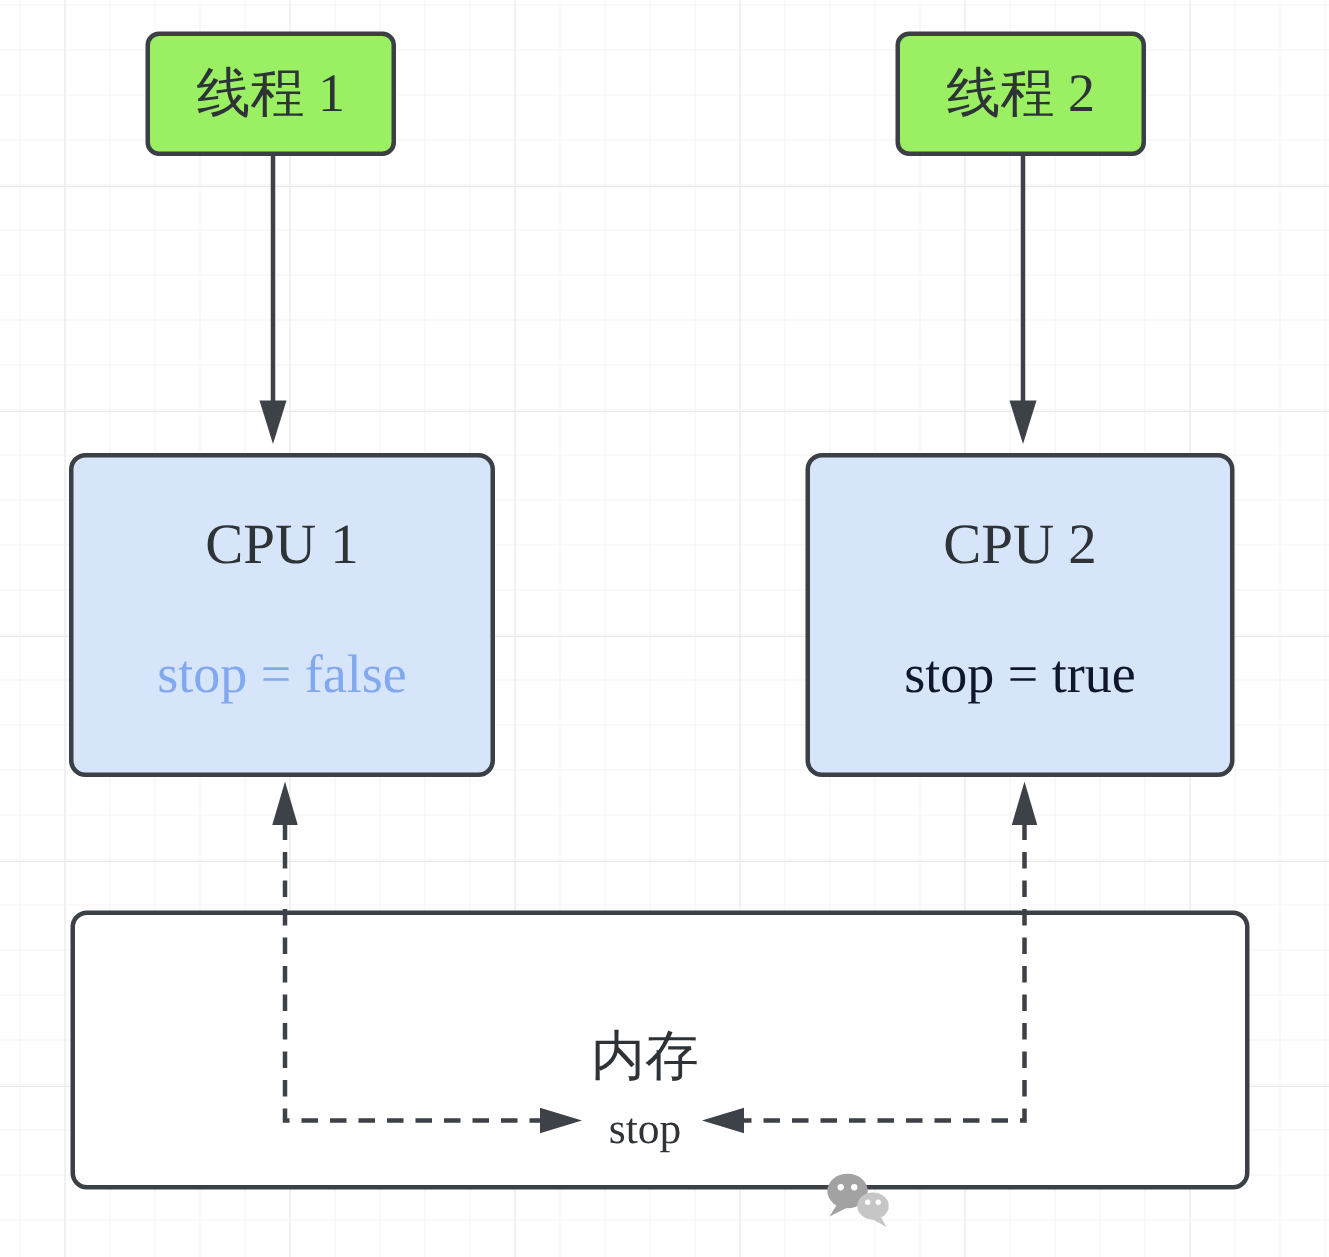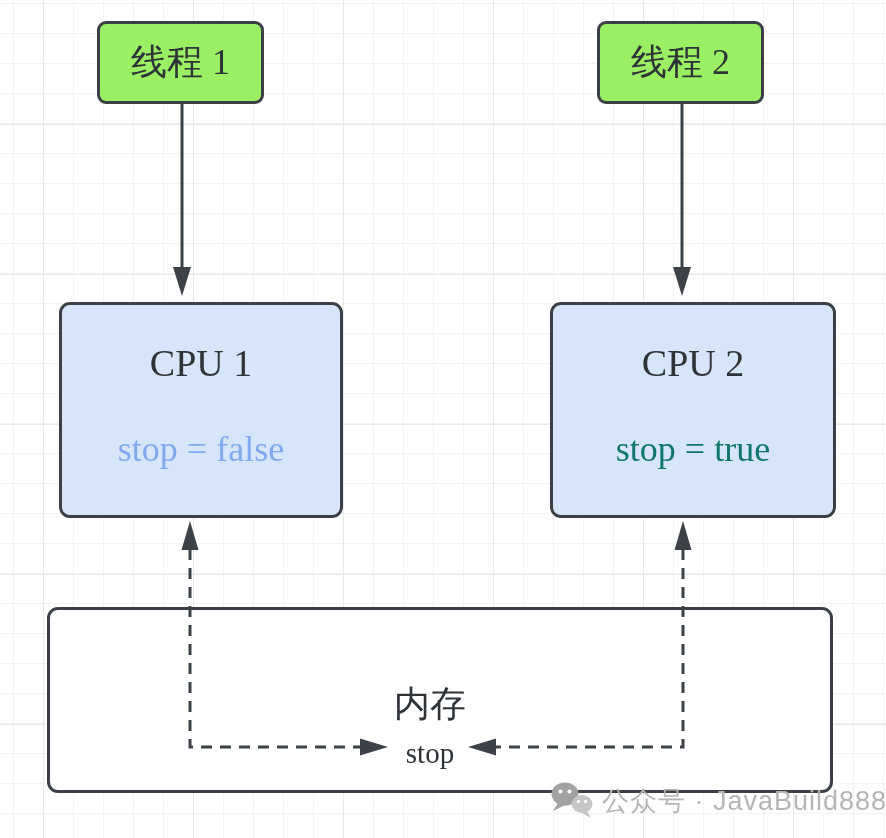--- a/index.html
+++ b/index.html
@@ -40,21 +40,20 @@
     font-size: 36px;
   }
   .thread-box.t1 { left: 97px; }
   .thread-box.t2 { left: 597px; }
 
   .cpu-box {
     top: 302px;
     height: 216px;
     border-radius: 11px;
     background: #d7e5fa;
-    margin-left: 13px;
   }
   .cpu-box.c1 { left: 46px;  width: 284px; }
   .cpu-box.c2 { left: 537px; width: 286px; }
   .cpu-title {
     position: absolute;
     top: 36px;
     left: 0;
     width: 100%;
     text-align: center;
     font-size: 38px;
@@ -63,21 +62,21 @@
   .cpu-value {
     position: absolute;
     top: 124px;
     left: 0;
     width: 100%;
     text-align: center;
     font-size: 36px;
     line-height: 40px;
   }
   .cpu-box.c1 .cpu-value { color: #82a9ef; }
-  .cpu-box.c2 .cpu-value { color: #0f766e; }
+  .cpu-box.c2 .cpu-value { color: #0f172a; }
 
   .memory-box {
     left: 47px;
     top: 607px;
     width: 786px;
     height: 186px;
     border-radius: 11px;
     background: #ffffff;
   }
   .memory-title {
@@ -182,16 +181,15 @@
     <svg width="44" height="40" viewBox="0 0 44 40" xmlns="http://www.w3.org/2000/svg">
       <ellipse cx="15" cy="13" rx="13.5" ry="11.5" fill="#a2a2a2"></ellipse>
       <polygon points="8,22 3,30 15,24" fill="#a2a2a2"></polygon>
       <circle cx="10.5" cy="10.5" r="2.1" fill="#ffffff"></circle>
       <circle cx="19.5" cy="10.5" r="2.1" fill="#ffffff"></circle>
       <ellipse cx="32" cy="23" rx="10.5" ry="9" fill="#c6c6c6"></ellipse>
       <polygon points="37,30 41,37 31,31.5" fill="#c6c6c6"></polygon>
       <circle cx="28.5" cy="20.5" r="1.8" fill="#ffffff"></circle>
       <circle cx="35.5" cy="20.5" r="1.8" fill="#ffffff"></circle>
     </svg>
-    <span class="wm-text">公众号 · JavaBuild888</span>
   </div>
 
 </div>
 
 </body></html>

